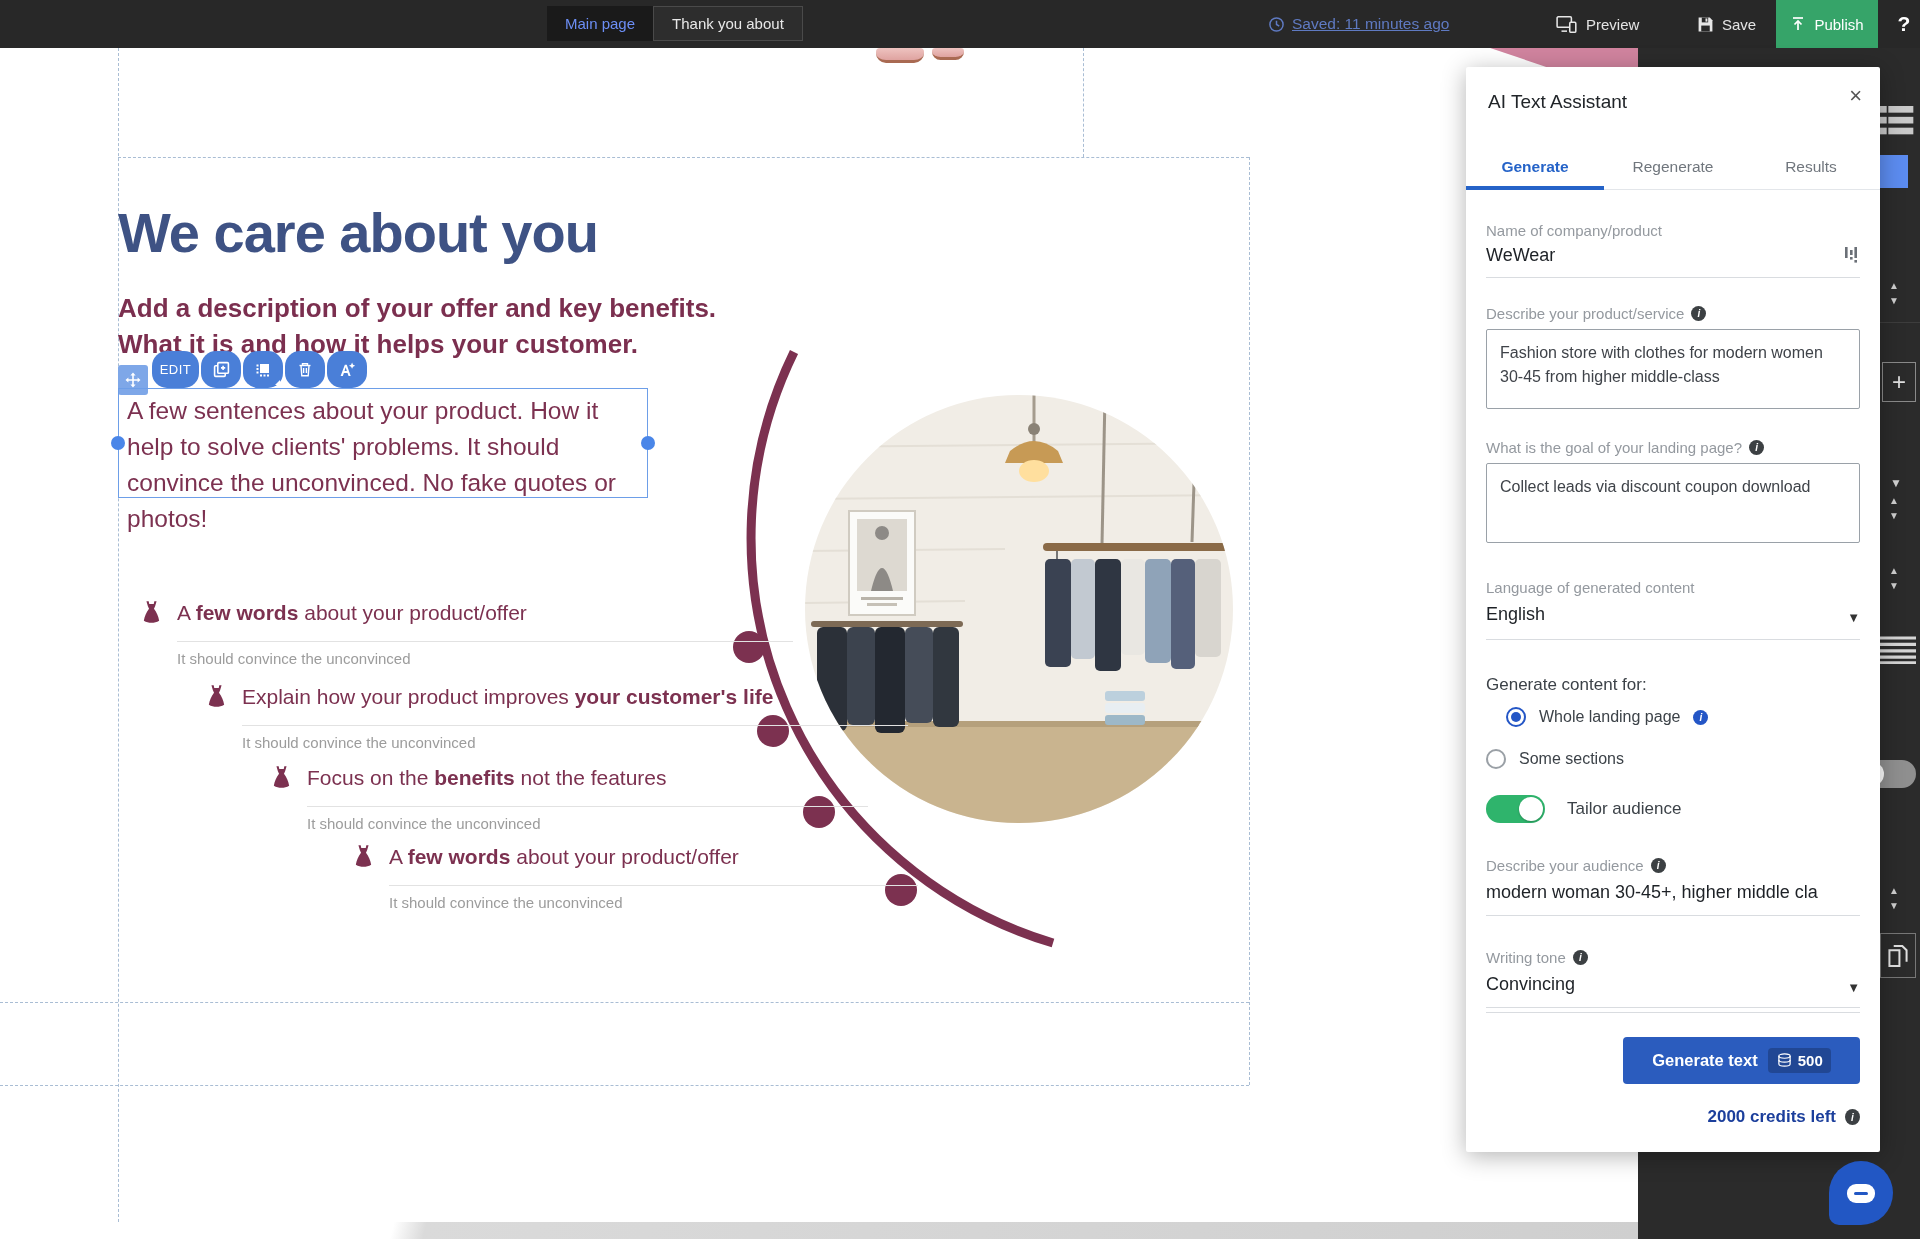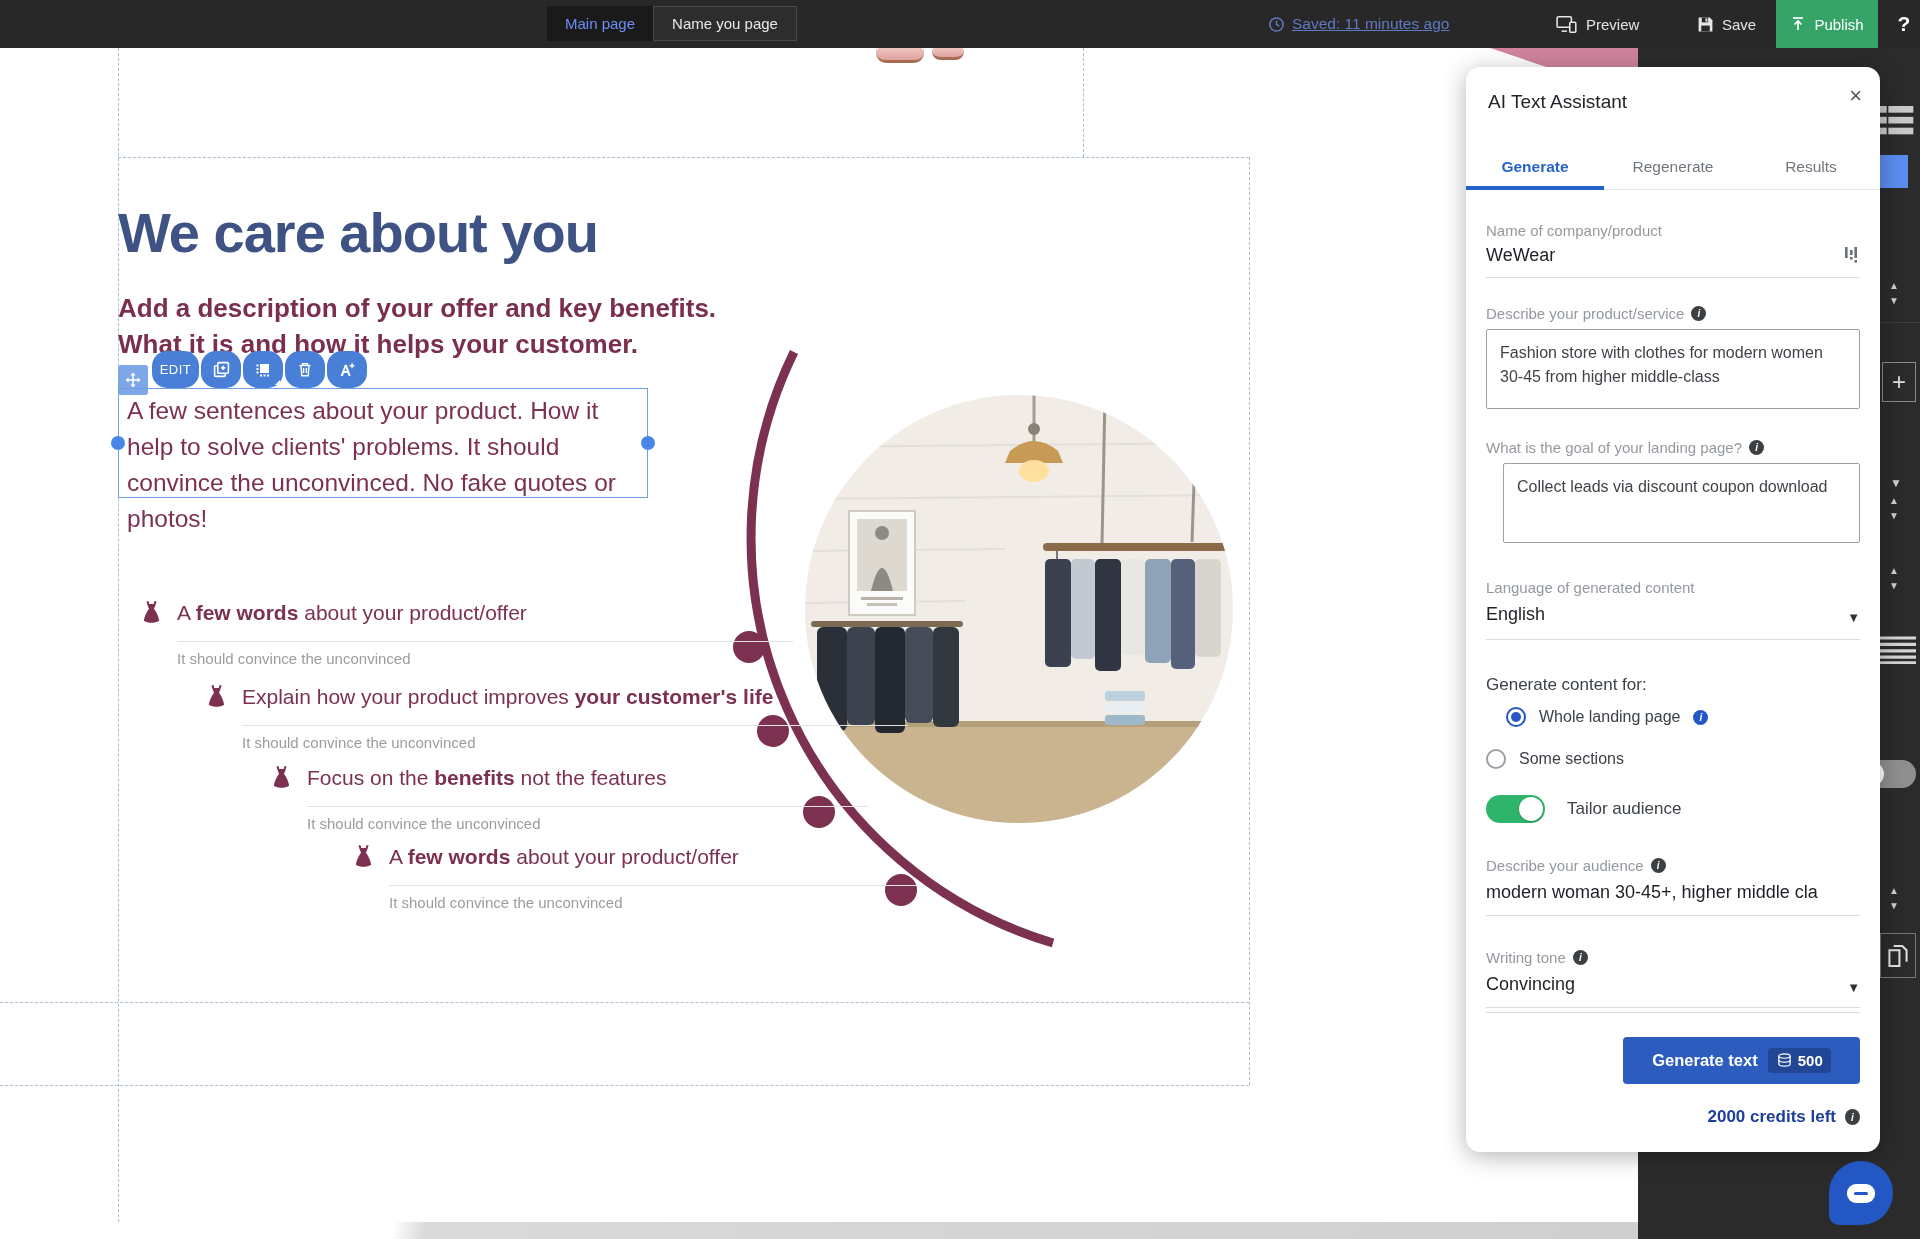--- a/index.html
+++ b/index.html
@@ -61,21 +61,21 @@
   .sb-bluesq { left:1880px; top:107px; width:28px; height:33px; background:#5c8cf0; }
   .sb-sep { left:1874px; width:46px; border-top:1px solid #3d3d3d; }
   .sb-plusbox { left:1882px; top:316px; width:34px; height:40px; border:1px solid #8a8a8a; color:#e0e0e0; font-size:24px; display:flex; align-items:center; justify-content:center; }
   .sb-caret { font-size:12px; color:#d0d0d0; }
   .sb-spin { display:flex; flex-direction:column; align-items:center; gap:4px; font-size:10px; color:#cfcfcf; }
   .sb-toggle { left:1858px; top:712px; width:58px; height:28px; background:#8f8f8f; border-radius:14px; }
   .sb-toggle .knob { position:absolute; left:2px; top:2px; width:24px; height:24px; border-radius:50%; background:#fff; }
   .sb-copybox { left:1880px; top:885px; width:36px; height:45px; border:1px solid #777; display:flex; align-items:center; justify-content:center; }
 
   
-  .panel { position:absolute; left:1466px; top:67px; width:414px; height:1085px; background:#ffffff; border-radius:14px; box-shadow:0 4px 24px rgba(0,0,0,.3); z-index:40; }
+  .panel { position:absolute; left:1466px; top:67px; width:414px; height:1085px; background:#ffffff; border-radius:2px; box-shadow:0 4px 24px rgba(0,0,0,.3); z-index:40; }
   .ptitle { position:absolute; left:22px; top:24px; font-size:19px; color:#212529; }
   .pclose { position:absolute; right:18px; top:18px; font-size:22px; color:#555; cursor:pointer; line-height:1; }
   .ptabs { position:absolute; left:0; right:0; top:78px; height:45px; display:flex; border-bottom:1px solid #e3e6ea; }
   .ptab { flex:1; display:flex; align-items:center; justify-content:center; font-size:15.5px; color:#70767d; cursor:pointer; position:relative; }
   .ptab.active { color:#2563c8; font-weight:bold; }
   .ptab.active::after { content:""; position:absolute; left:0; right:0; bottom:-1px; height:4px; background:#2563c8; }
   .pf { position:absolute; left:20px; right:20px; }
   .plabel { font-size:15px; color:#94999f; display:flex; align-items:center; gap:7px; }
   .pvalue { font-size:18px; color:#1d2126; white-space:nowrap; overflow:hidden; }
   .phr { position:absolute; left:20px; right:20px; border-top:1px solid #d9dce0; }
@@ -309,21 +309,21 @@
   <div class="sb sb-copybox" style="top:933px;">
     <svg width="20" height="24" viewBox="0 0 14 16" fill="none" stroke="#e0e0e0" stroke-width="1.4">
         <path d="M1 4 h7 l0 11 h-7 z"></path>
         <path d="M4 1 h6 l3 3 v8"></path>
       </svg>
   </div>
 
   <div class="topbar">
     <div class="tabgroup">
       <div class="ttab active">Main page</div>
-      <div class="ttab idle">Name you page</div>
+      <div class="ttab idle">Thank you about</div>
     </div>
     <div class="savedlink">
       <svg width="17" height="17" viewBox="0 0 16 16" fill="none" stroke="#5f7ac2" stroke-width="1.4">
           <circle cx="8" cy="8" r="6.2"></circle>
           <path d="M8 4.5 V8 l2.6 1.6"></path>
         </svg>
       <span>Saved: 11 minutes ago</span>
     </div>
     <div class="tbtn preview">
       <svg width="22" height="18" viewBox="0 0 20 16" fill="none" stroke="#e6e6e6" stroke-width="1.4">
@@ -377,21 +377,21 @@
     <div class="pf plabel" style="top:238px;">
       <span>Describe your product/service</span>
         <span class="info">i</span>
     </div>
     <div class="pbox" style="top:262px;">Fashion store with clothes for modern women 30-45 from higher middle-class</div>
 
     <div class="pf plabel" style="top:372px;">
       <span>What is the goal of your landing page?</span>
         <span class="info">i</span>
     </div>
-    <div class="pbox" style="top:396px;margin-left:17px;">Collect leads via discount coupon download</div>
+    <div class="pbox" style="top:396px;">Collect leads via discount coupon download</div>
 
     <div class="pf plabel" style="top:512px;">Language of generated content</div>
     <div class="pf" style="top:537px;">
       <span class="pvalue">English</span>
       <span class="caret">▼</span>
     </div>
     <div class="phr" style="top:572px;"></div>
 
     <div class="pf" style="top:608px; font-size:17px; color:#3c4248;">Generate content for:</div>
     <div class="pf radio-row" style="top:640px;padding-left:20px;">

